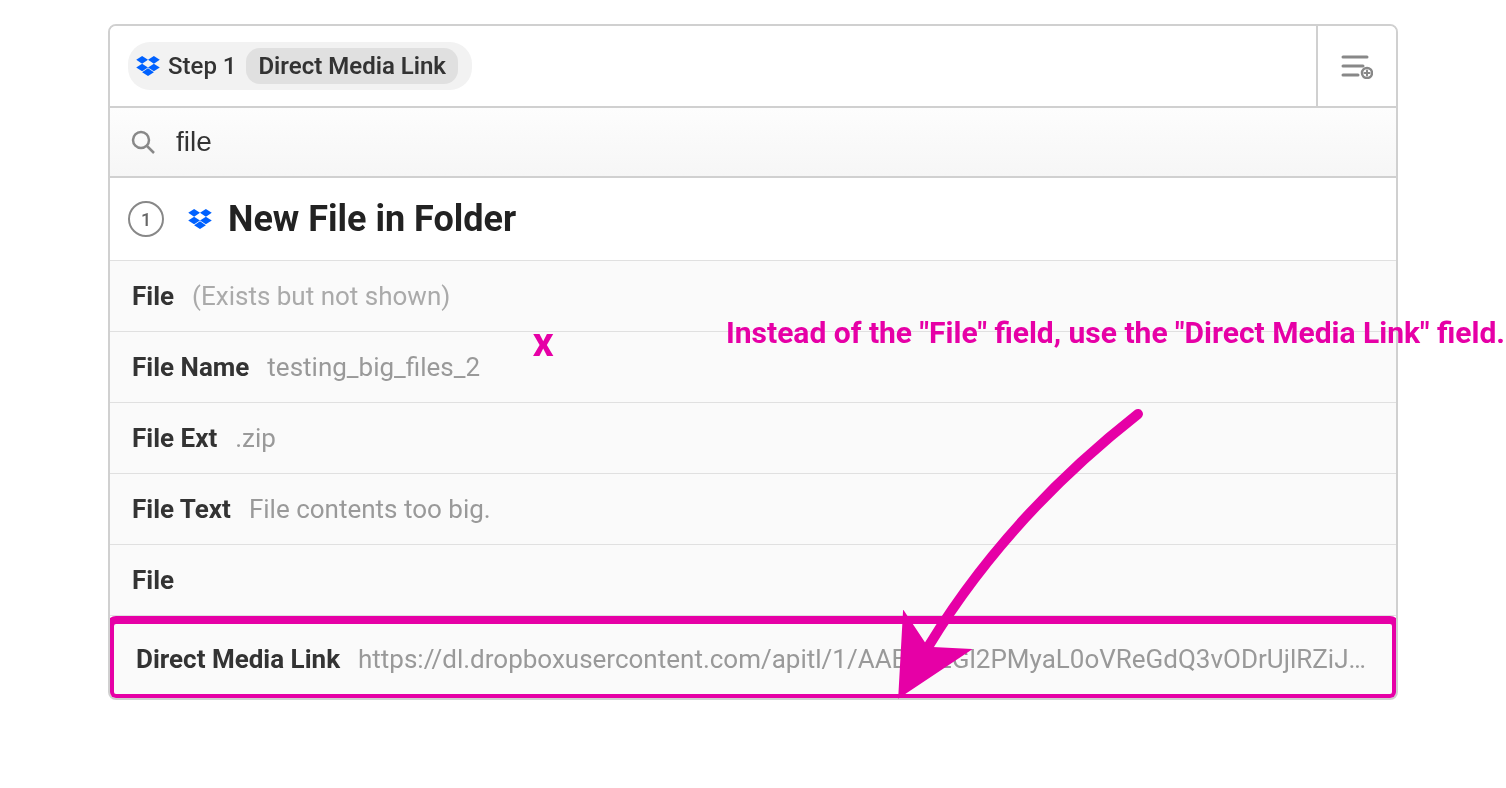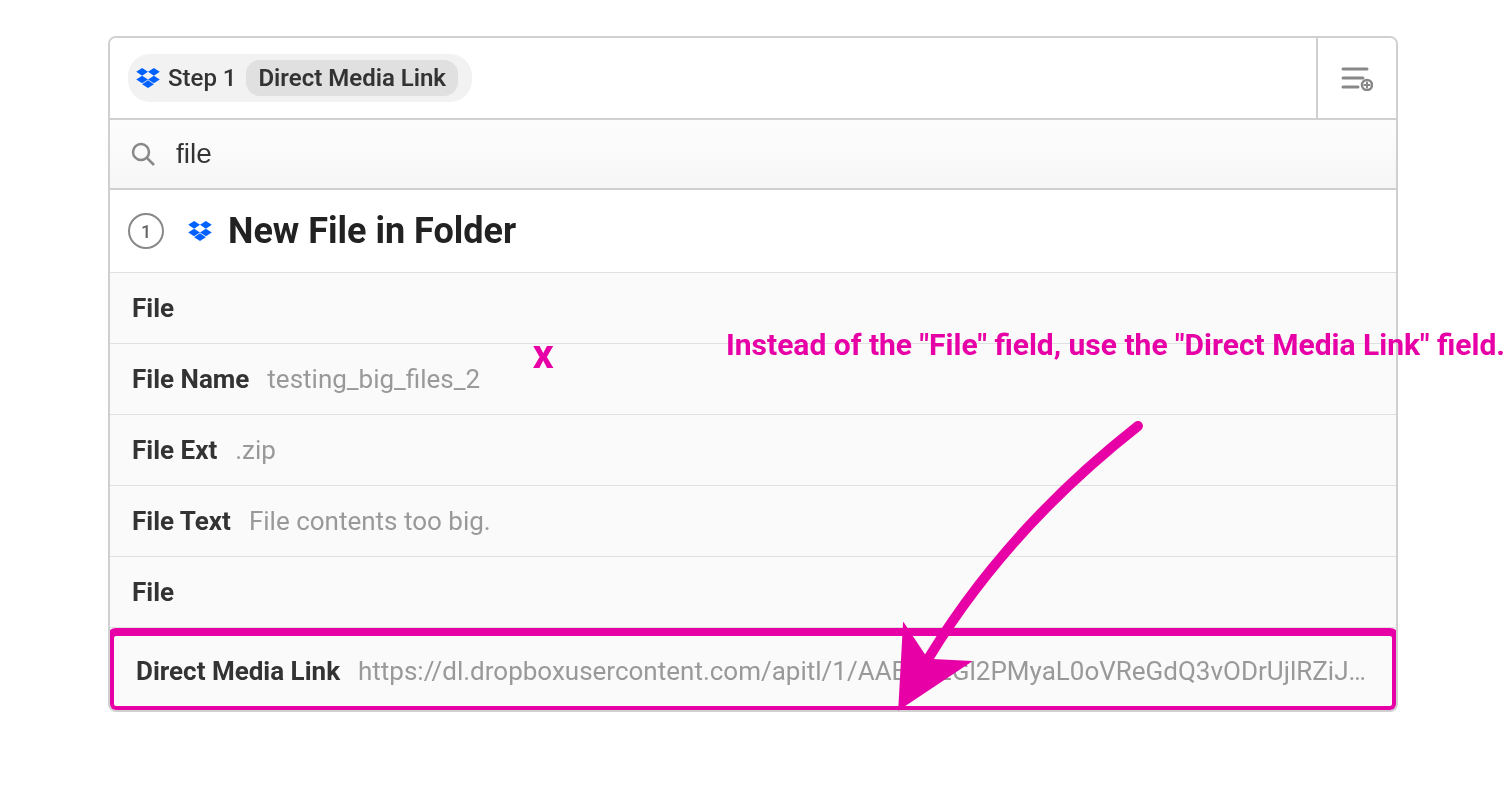--- a/index.html
+++ b/index.html
@@ -7,21 +7,21 @@
       margin: 0;
       padding: 0;
     }
     body {
       font-family: -apple-system, BlinkMacSystemFont, "Segoe UI", Roboto, Helvetica, Arial, sans-serif;
       background: #fff;
       padding: 20px;
     }
     .container {
       width: 1290px;
-      margin: 16px auto;
+      margin: 4px auto;
       position: relative;
     }
     .panel {
       border: 2px solid #d0d0d0;
       border-radius: 8px;
       overflow: hidden;
       background: #fff;
     }
     .header-row {
       display: flex;
@@ -248,20 +248,21 @@
           <path d="M10 13 L20 19.5 L10 26 L0 19.5 Z"></path>
           <path d="M30 13 L40 19.5 L30 26 L20 19.5 Z"></path>
           <path d="M20 21 L30 27.5 L20 34 L10 27.5 Z"></path>
         </svg>
       </span>
       <span class="source-label">New File in Folder</span>
     </div>
 
     <div class="field-row">
       <span class="field-label">File</span>
+      <span class="field-hint">(Exists but not shown)</span>
     </div>
 
     <div class="field-row">
       <span class="field-label">File Name</span>
       <span class="field-value">testing_big_files_2</span>
     </div>
 
     <div class="field-row">
       <span class="field-label">File Ext</span>
       <span class="field-value">.zip</span>

